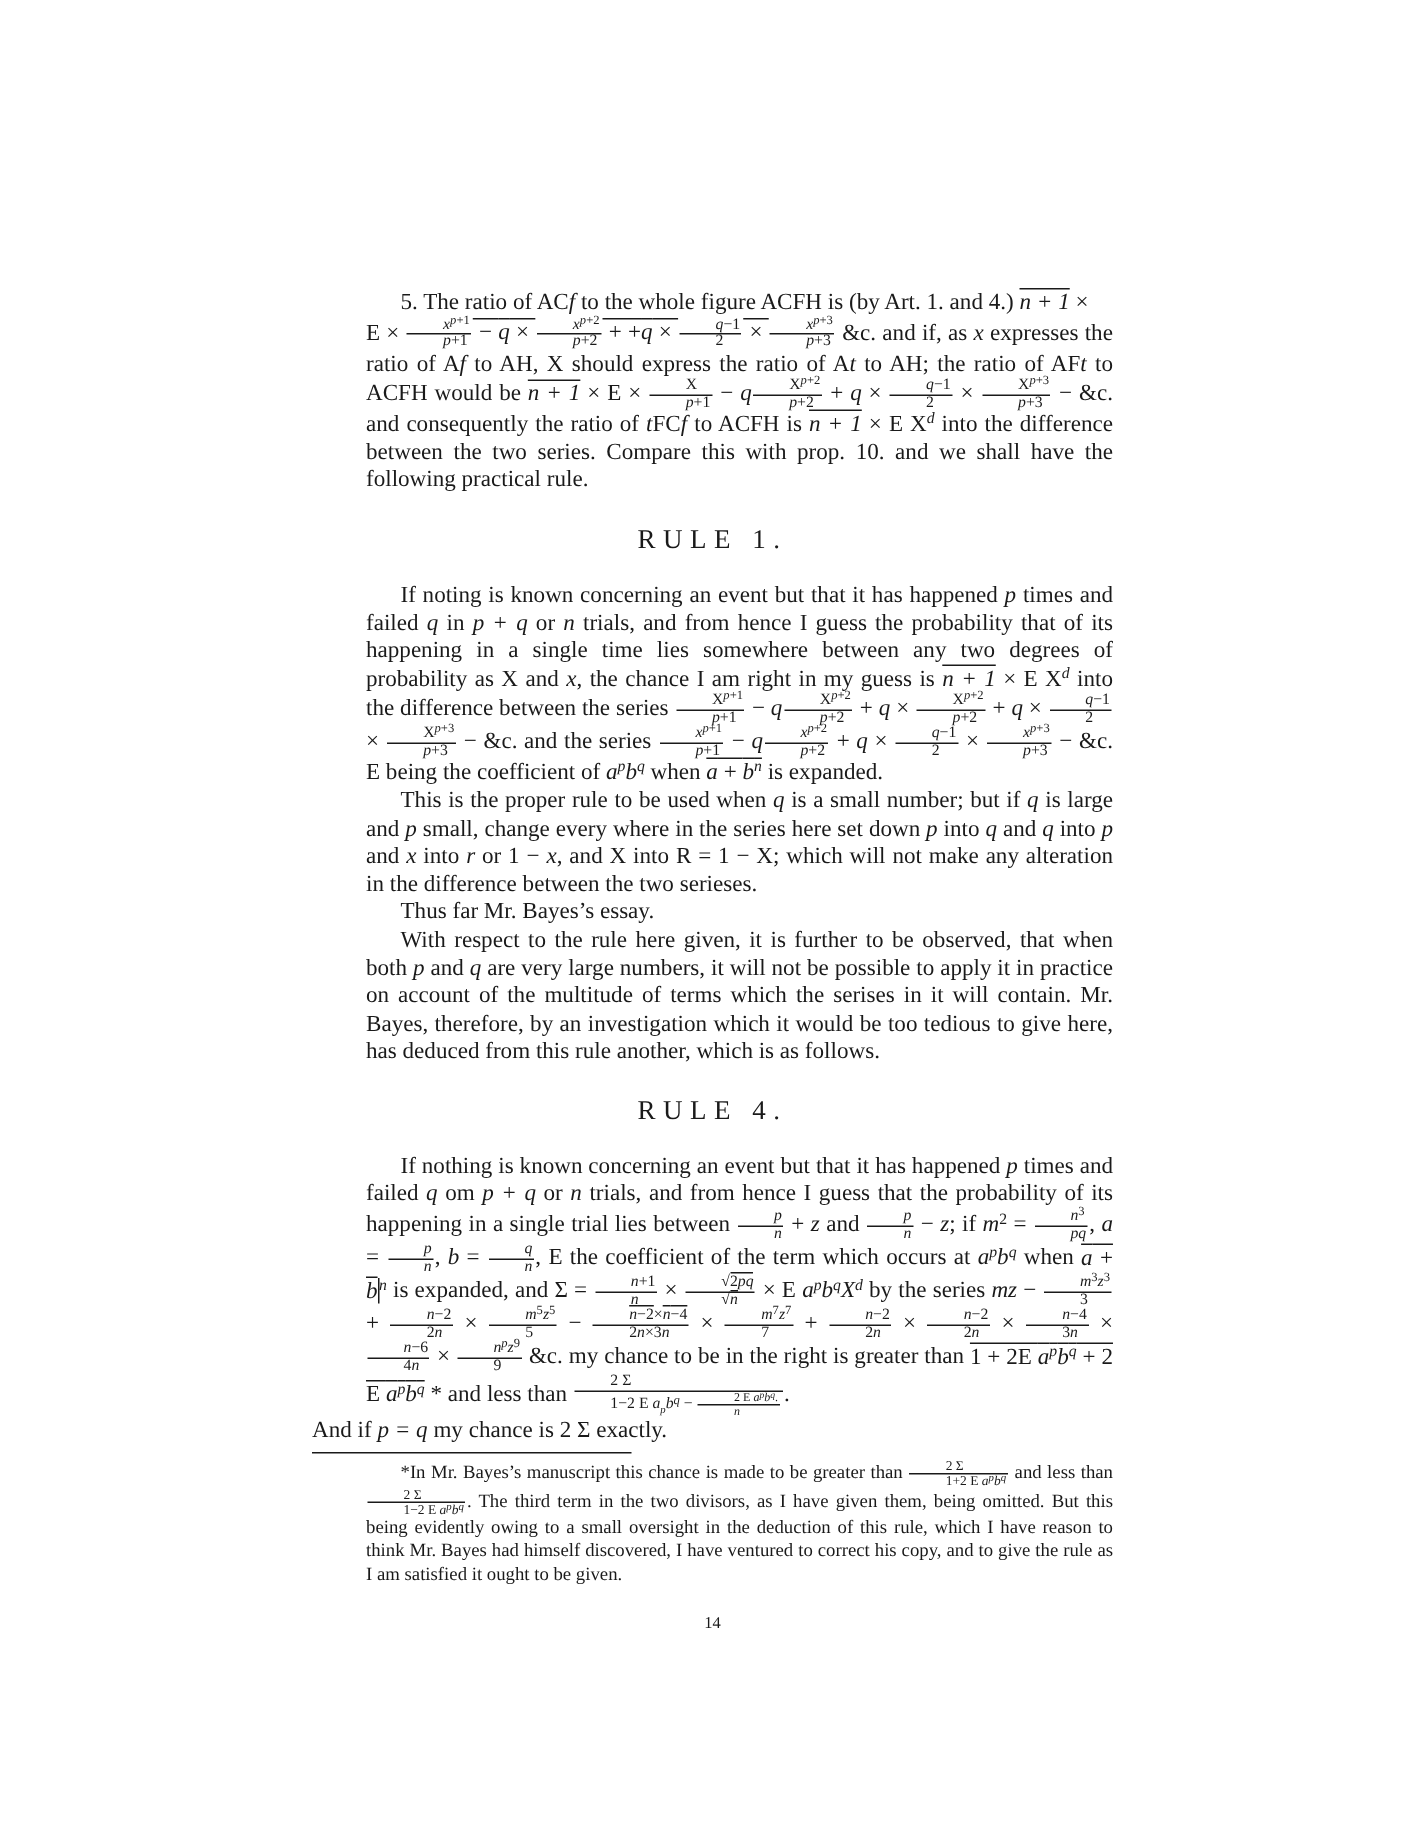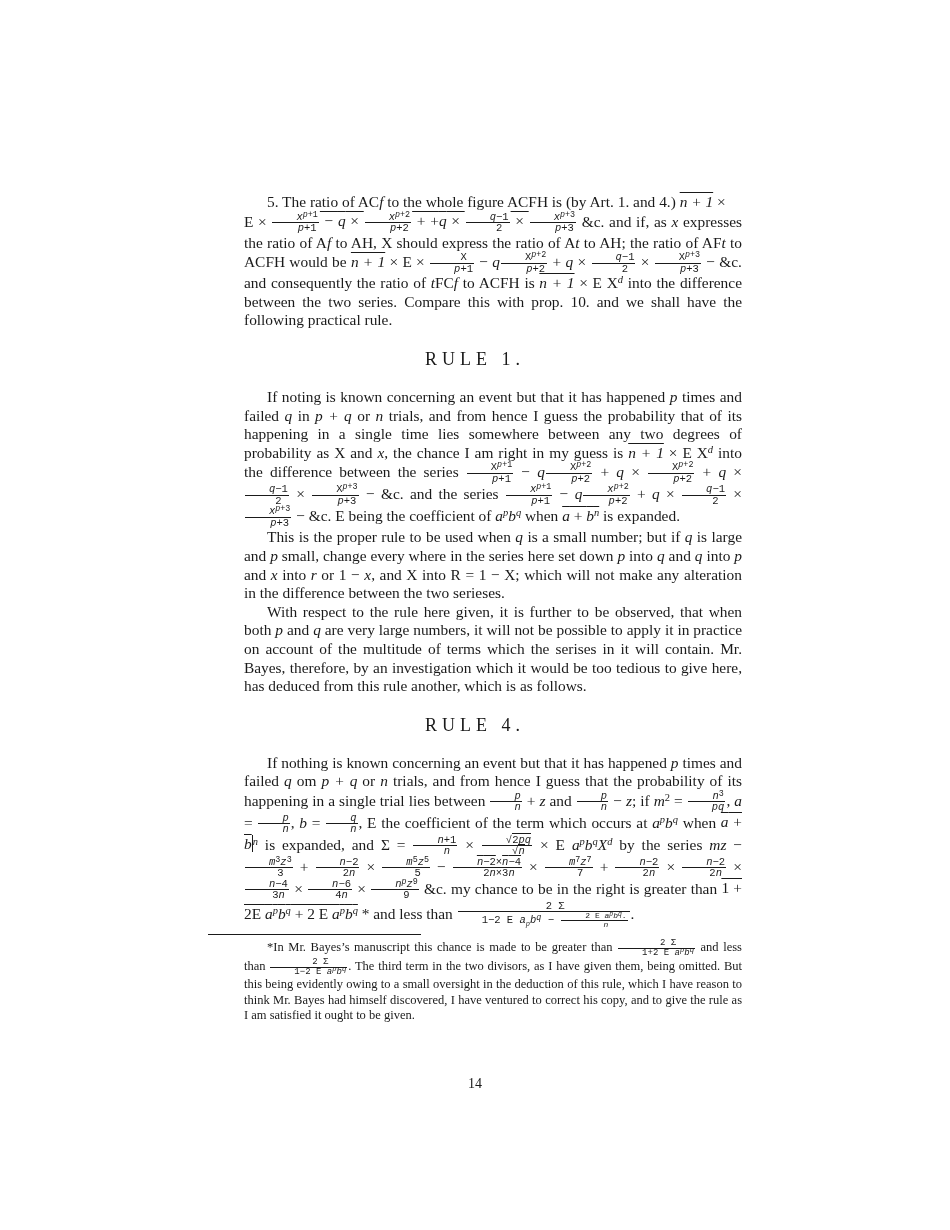--- a/index.html
+++ b/index.html
@@ -5,55 +5,57 @@
   html, body { margin: 0; padding: 0; background: #ffffff; }
   body { width: 950px; height: 1230px; position: relative; overflow: hidden;
          font-family: "Liberation Serif", "DejaVu Serif", serif; color: #1a1a1a; }
   .page { position: absolute; left: 208px; top: 193px; width: 534px; }
   p { margin: 0; font-size: 15.4px; line-height: 18.6px; text-align: justify; }
   p.ind { text-indent: 23px; margin-left: 36px; }
   .i { font-style: italic; }
   .ol { text-decoration: overline; }
   sup { font-size: 0.68em; line-height: 0; vertical-align: 0.45em; }
   sub { font-size: 0.68em; line-height: 0; }
-  .fr { display: inline-block; vertical-align: middle; text-align: center;
-        font-size: 10.5px; line-height: 10.5px; margin: 0 1px; font-family: Liberation Mono, monospace; }
+  .fr { display: inline-block; vertical-align: middle; 
+        font-size: 10.5px; line-height: 10.5px; margin: 0 1px; }
   .fr .num { display: block; padding: 0 1px; border-bottom: 0.8px solid #1a1a1a; }
   .fr .den { display: block; padding: 0 1px; }
   .fr sup { font-size: 0.8em; vertical-align: 0.35em; }
   .rule-head { text-align: center; font-size: 18px; letter-spacing: 5px;
                margin: 20px 0 20px 0; line-height: 18px; }
   .sqrt { border-top: 0.8px solid #1a1a1a; }
   .fn-rule { width: 213px; border-top: 1.3px solid #1a1a1a; margin-top: 5px; margin-bottom: 4px; }
   .fn p { font-size: 12.5px; line-height: 15.2px; }
   .fn .fr { font-size: 9px; line-height: 9px; }
   .page-num { position: absolute; left: 0; width: 950px; top: 1076px;
-              text-align: center; font-size: 14px; }
+              text-align: center; font-size: 11px; }
 </style>
 </head>
 <body>
 
 <div class="page">
 
 
   <p class="ind"><span>5. The ratio of AC</span><span class="i">f</span><span> to the whole figure ACFH is (by Art. 1. and 4.) </span><span class="ol i">n + 1</span><span> ×</span><br><span>E × </span><span class="ol"><span class="fr"><span class="num"><i>x</i><sup><i>p</i>+1</sup></span><span class="den"><i>p</i>+1</span></span> − <i>q</i> × <span class="fr"><span class="num"><i>x</i><sup><i>p</i>+2</sup></span><span class="den"><i>p</i>+2</span></span> + +<i>q</i> × <span class="fr"><span class="num"><i>q</i>−1</span><span class="den">2</span></span> × <span class="fr"><span class="num"><i>x</i><sup><i>p</i>+3</sup></span><span class="den"><i>p</i>+3</span></span></span><span> &amp;c. and if, as </span><span class="i">x</span><span> expresses the ratio of A</span><span class="i">f</span><span> to AH, X should express the ratio of A</span><span class="i">t</span><span> to AH; the ratio of AF</span><span class="i">t</span><span> to ACFH would be </span><span class="ol i">n + 1</span><span> × E × </span><span class="fr"><span class="num">X</span><span class="den"><i>p</i>+1</span></span> − <i>q</i><span class="fr"><span class="num">X<sup><i>p</i>+2</sup></span><span class="den"><i>p</i>+2</span></span> + <i>q</i> × <span class="fr"><span class="num"><i>q</i>−1</span><span class="den">2</span></span> × <span class="fr"><span class="num">X<sup><i>p</i>+3</sup></span><span class="den"><i>p</i>+3</span></span><span> − &amp;c. and consequently the ratio of </span><span class="i">t</span><span>FC</span><span class="i">f</span><span> to ACFH is </span><span class="ol i">n + 1</span><span> × E X</span><sup class="i">d</sup><span> into the difference between the two series. Compare this with prop. 10. and we shall have the following practical rule.</span></p>
 
   <div class="rule-head">RULE 1.</div>
 
   <p class="ind"><span>If noting is known concerning an event but that it has happened </span><span class="i">p</span><span> times and failed </span><span class="i">q</span><span> in </span><span class="i">p + q</span><span> or </span><span class="i">n</span><span> trials, and from hence I guess the probability that of its happening in a single time lies somewhere between any two degrees of probability as X and </span><span class="i">x</span><span>, the chance I am right in my guess is </span><span class="ol i">n + 1</span><span> × E X</span><sup class="i">d</sup><span> into the difference between the series </span><span class="fr"><span class="num">X<sup><i>p</i>+1</sup></span><span class="den"><i>p</i>+1</span></span> − <i>q</i><span class="fr"><span class="num">X<sup><i>p</i>+2</sup></span><span class="den"><i>p</i>+2</span></span> + <i>q</i> × <span class="fr"><span class="num">X<sup><i>p</i>+2</sup></span><span class="den"><i>p</i>+2</span></span> + <i>q</i> × <span class="fr"><span class="num"><i>q</i>−1</span><span class="den">2</span></span> × <span class="fr"><span class="num">X<sup><i>p</i>+3</sup></span><span class="den"><i>p</i>+3</span></span><span> − &amp;c. and the series </span><span class="fr"><span class="num"><i>x</i><sup><i>p</i>+1</sup></span><span class="den"><i>p</i>+1</span></span> − <i>q</i><span class="fr"><span class="num"><i>x</i><sup><i>p</i>+2</sup></span><span class="den"><i>p</i>+2</span></span> + <i>q</i> × <span class="fr"><span class="num"><i>q</i>−1</span><span class="den">2</span></span> × <span class="fr"><span class="num"><i>x</i><sup><i>p</i>+3</sup></span><span class="den"><i>p</i>+3</span></span><span> − &amp;c. E being the coefficient of </span><i>a</i><sup><i>p</i></sup><i>b</i><sup><i>q</i></sup><span> when </span><span class="ol"><i>a</i> + <i>b</i><sup><i>n</i></sup></span><span> is expanded.</span></p>
 
   <p class="ind"><span>This is the proper rule to be used when </span><span class="i">q</span><span> is a small number; but if </span><span class="i">q</span><span> is large and </span><span class="i">p</span><span> small, change every where in the series here set down </span><span class="i">p</span><span> into </span><span class="i">q</span><span> and </span><span class="i">q</span><span> into </span><span class="i">p</span><span> and </span><span class="i">x</span><span> into </span><span class="i">r</span><span> or 1 − </span><span class="i">x</span><span>, and X into R = 1 − X; which will not make any alteration in the difference between the two serieses.</span></p>
 
+  <p class="ind">Thus far Mr. Bayes’s essay.</p>
 
   <p class="ind"><span>With respect to the rule here given, it is further to be observed, that when both </span><span class="i">p</span><span> and </span><span class="i">q</span><span> are very large numbers, it will not be possible to apply it in practice on account of the multitude of terms which the serises in it will contain. Mr. Bayes, therefore, by an investigation which it would be too tedious to give here, has deduced from this rule another, which is as follows.</span></p>
 
   <div class="rule-head">RULE 4.</div>
 
   <p class="ind"><span>If nothing is known concerning an event but that it has happened </span><span class="i">p</span><span> times and failed </span><span class="i">q</span><span> om </span><span class="i">p + q</span><span> or </span><span class="i">n</span><span> trials, and from hence I guess that the probability of its happening in a single trial lies between </span><span class="fr"><span class="num"><i>p</i></span><span class="den"><i>n</i></span></span> + <i>z</i><span> and </span><span class="fr"><span class="num"><i>p</i></span><span class="den"><i>n</i></span></span> − <i>z</i><span>; if </span><i>m</i><sup>2</sup> = <span class="fr"><span class="num"><i>n</i><sup>3</sup></span><span class="den"><i>pq</i></span></span>, <i>a</i> = <span class="fr"><span class="num"><i>p</i></span><span class="den"><i>n</i></span></span><span>, </span><i>b</i> = <span class="fr"><span class="num"><i>q</i></span><span class="den"><i>n</i></span></span><span>, E the coefficient of the term which occurs at </span><i>a</i><sup><i>p</i></sup><i>b</i><sup><i>q</i></sup><span> when </span><span class="ol" style="border-right:0.8px solid #1a1a1a;"><i>a</i> + <i>b</i></span><sup><i>n</i></sup><span> is expanded, and Σ = </span><span class="fr"><span class="num"><i>n</i>+1</span><span class="den"><i>n</i></span></span> × <span class="fr"><span class="num">√<span class="sqrt">2<i>pq</i></span></span><span class="den">√<span class="sqrt"><i>n</i></span></span></span><span> × E </span><i>a</i><sup><i>p</i></sup><i>b</i><sup><i>q</i></sup><i>X</i><sup><i>d</i></sup><span> by the series </span><i>mz</i> − <span class="fr"><span class="num"><i>m</i><sup>3</sup><i>z</i><sup>3</sup></span><span class="den">3</span></span> + <span class="fr"><span class="num"><i>n</i>−2</span><span class="den">2<i>n</i></span></span> × <span class="fr"><span class="num"><i>m</i><sup>5</sup><i>z</i><sup>5</sup></span><span class="den">5</span></span> − <span class="fr"><span class="num"><span class="ol"><i>n</i>−2</span>×<span class="ol"><i>n</i>−4</span></span><span class="den">2<i>n</i>×3<i>n</i></span></span> × <span class="fr"><span class="num"><i>m</i><sup>7</sup><i>z</i><sup>7</sup></span><span class="den">7</span></span> + <span class="fr"><span class="num"><i>n</i>−2</span><span class="den">2<i>n</i></span></span> × <span class="fr"><span class="num"><i>n</i>−2</span><span class="den">2<i>n</i></span></span> × <span class="fr"><span class="num"><i>n</i>−4</span><span class="den">3<i>n</i></span></span> × <span class="fr"><span class="num"><i>n</i>−6</span><span class="den">4<i>n</i></span></span> × <span class="fr"><span class="num"><i>n</i><sup><i>p</i></sup><i>z</i><sup>9</sup></span><span class="den">9</span></span><span> &amp;c. my chance to be in the right is greater than </span><span class="ol">1 + 2E <i>a</i><sup><i>p</i></sup><i>b</i><sup><i>q</i></sup> + 2 E <i>a</i><sup><i>p</i></sup><i>b</i><sup><i>q</i></sup></span><span> * and less than </span><span class="fr"><span class="num">2 Σ</span><span class="den">1−2 E <i>a</i><sub><i>p</i></sub><i>b</i><sup><i>q</i></sup> − <span class="fr" style="font-size:8px;line-height:8px;"><span class="num">2 E <i>a</i><sup><i>p</i></sup><i>b</i><sup><i>q</i></sup>.</span><span class="den"><i>n</i></span></span></span></span><span>.</span></p>
 
+  <p><span>And if </span><span class="i">p = q</span><span> my chance is 2 Σ exactly.</span></p>
 
   <div class="fn-rule"></div>
 
   <div class="fn">
     <p class="ind"><span>*In Mr. Bayes’s manuscript this chance is made to be greater than </span><span class="fr"><span class="num">2 Σ</span><span class="den">1+2 E <i>a</i><sup><i>p</i></sup><i>b</i><sup><i>q</i></sup></span></span><span> and less than </span><span class="fr"><span class="num">2 Σ</span><span class="den">1−2 E <i>a</i><sup><i>p</i></sup><i>b</i><sup><i>q</i></sup></span></span><span>. The third term in the two divisors, as I have given them, being omitted. But this being evidently owing to a small oversight in the deduction of this rule, which I have reason to think Mr. Bayes had himself discovered, I have ventured to correct his copy, and to give the rule as I am satisfied it ought to be given.</span></p>
   </div>
 </div>
 
 <div class="page-num">14</div>
 

